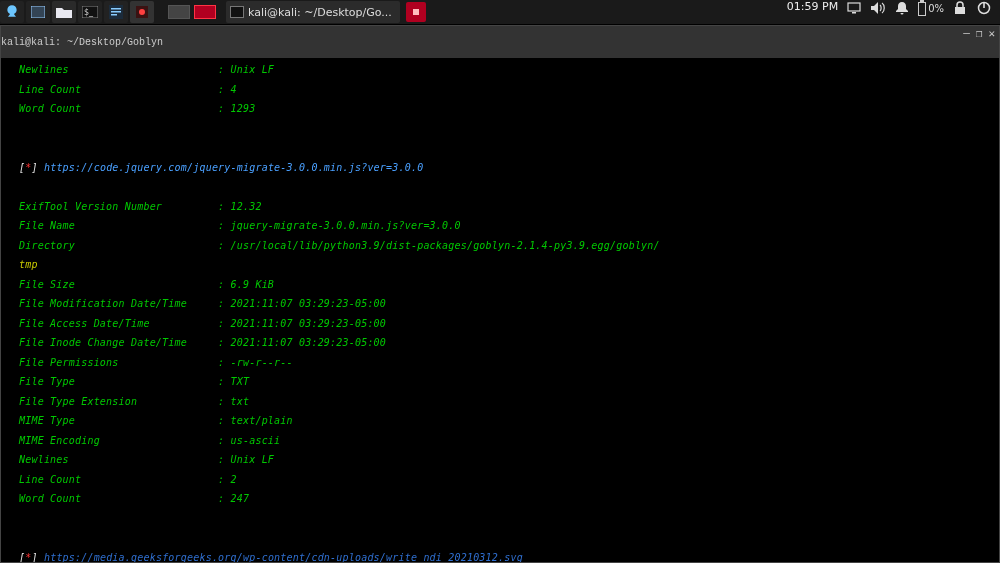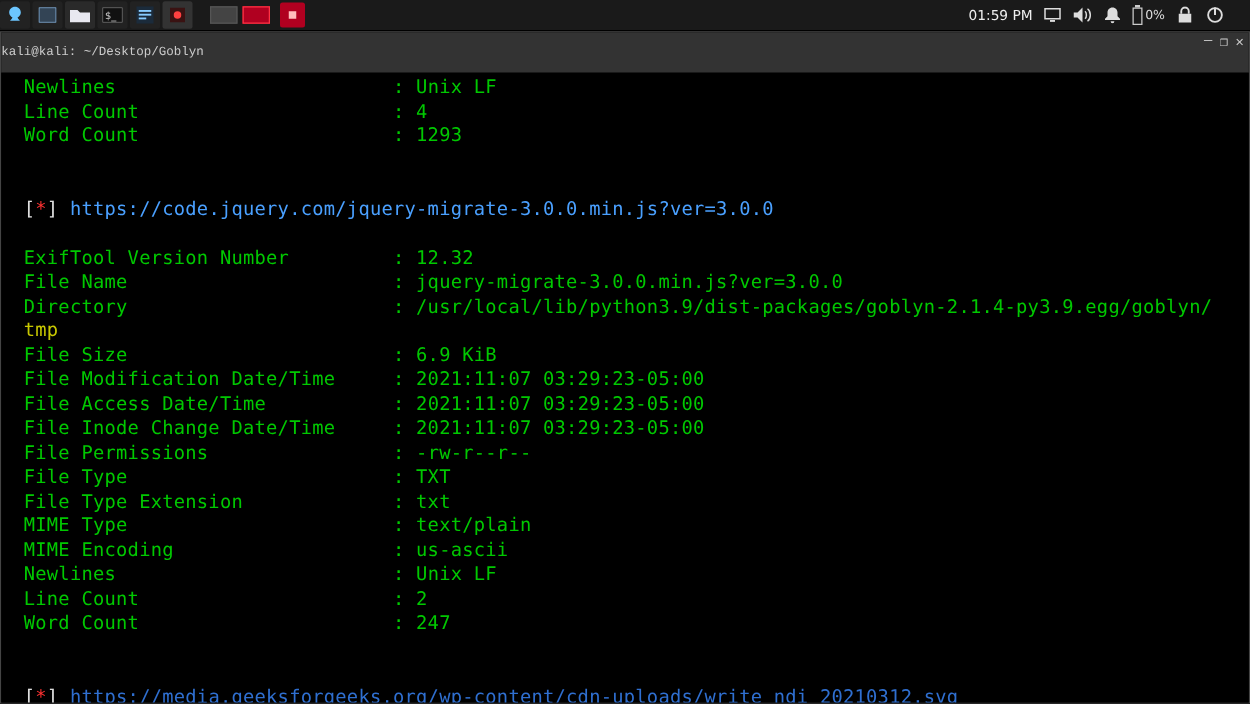--- a/index.html
+++ b/index.html
@@ -62,23 +62,23 @@
     white-space: nowrap;
   }
   .task-icon-term {
     width: 14px; height: 12px;
     background: #111;
     border: 1px solid #777;
   }
 
   .taskbar-right {
     margin-left: auto;
-    display: flex; align-items: center;
+    display: flex; align-items: flex-start;
     gap: 8px;
-    padding-right: 20px;
+    padding-right: 8px;
     height: 100%;
   }
   .clock { font-size: 11px; color: #eee; }
   .tray-icon {
     width: 16px; height: 16px;
     display: flex; align-items: center; justify-content: center;
     color: #e0e0e0;
   }
   .battery {
     display: flex; align-items: center; gap: 2px;
@@ -131,24 +131,25 @@
     display: flex; align-items: center; justify-content: center;
   }
 
   
   .term {
     flex: 1;
     background: #000;
     padding: 2px 18px 4px 18px;
     white-space: pre;
     line-height: 19.5px;
-    font-size: 15px;
+    font-size: 10px;
     letter-spacing: 0.2px;
     color: #00c200;
     overflow: hidden;
+    font-style: italic;
   }
   .g   { color: #00c800; }      
   .y   { color: #c8c800; }      
   .b   { color: #4aa0ff; }      
   .bd  { color: #2f6fd0; }      
   .w   { color: #e0e0e0; }      
   .r   { color: #ff3232; }      
   .sep { color: #00c800; }      
 </style>
 </head>
@@ -190,20 +191,24 @@
           <rect width="12" height="12" fill="#3a1212"></rect>
           <circle cx="6" cy="6" r="3" fill="#ff4040"></circle>
         </svg>
     </div>
 
     <div class="desklets">
       <div class="desklet"></div>
       <div class="desklet active"></div>
     </div>
 
+    <div class="task-item">
+      <div class="task-icon-term"></div>
+      <span>kali@kali: ~/Desktop/Go...</span>
+    </div>
     <div class="tb-btn" style="background:#b00020;color:#fff;width:20px;height:20px;margin-left:4px">
       <svg width="10" height="10" viewBox="0 0 10 10">
           <rect width="10" height="10" fill="#b00020"></rect>
           <rect x="2" y="2" width="6" height="6" fill="#ffbdbd"></rect>
         </svg>
     </div>
   </div>
 
   <div class="taskbar-right">
     <span class="clock">01:59 PM</span>

